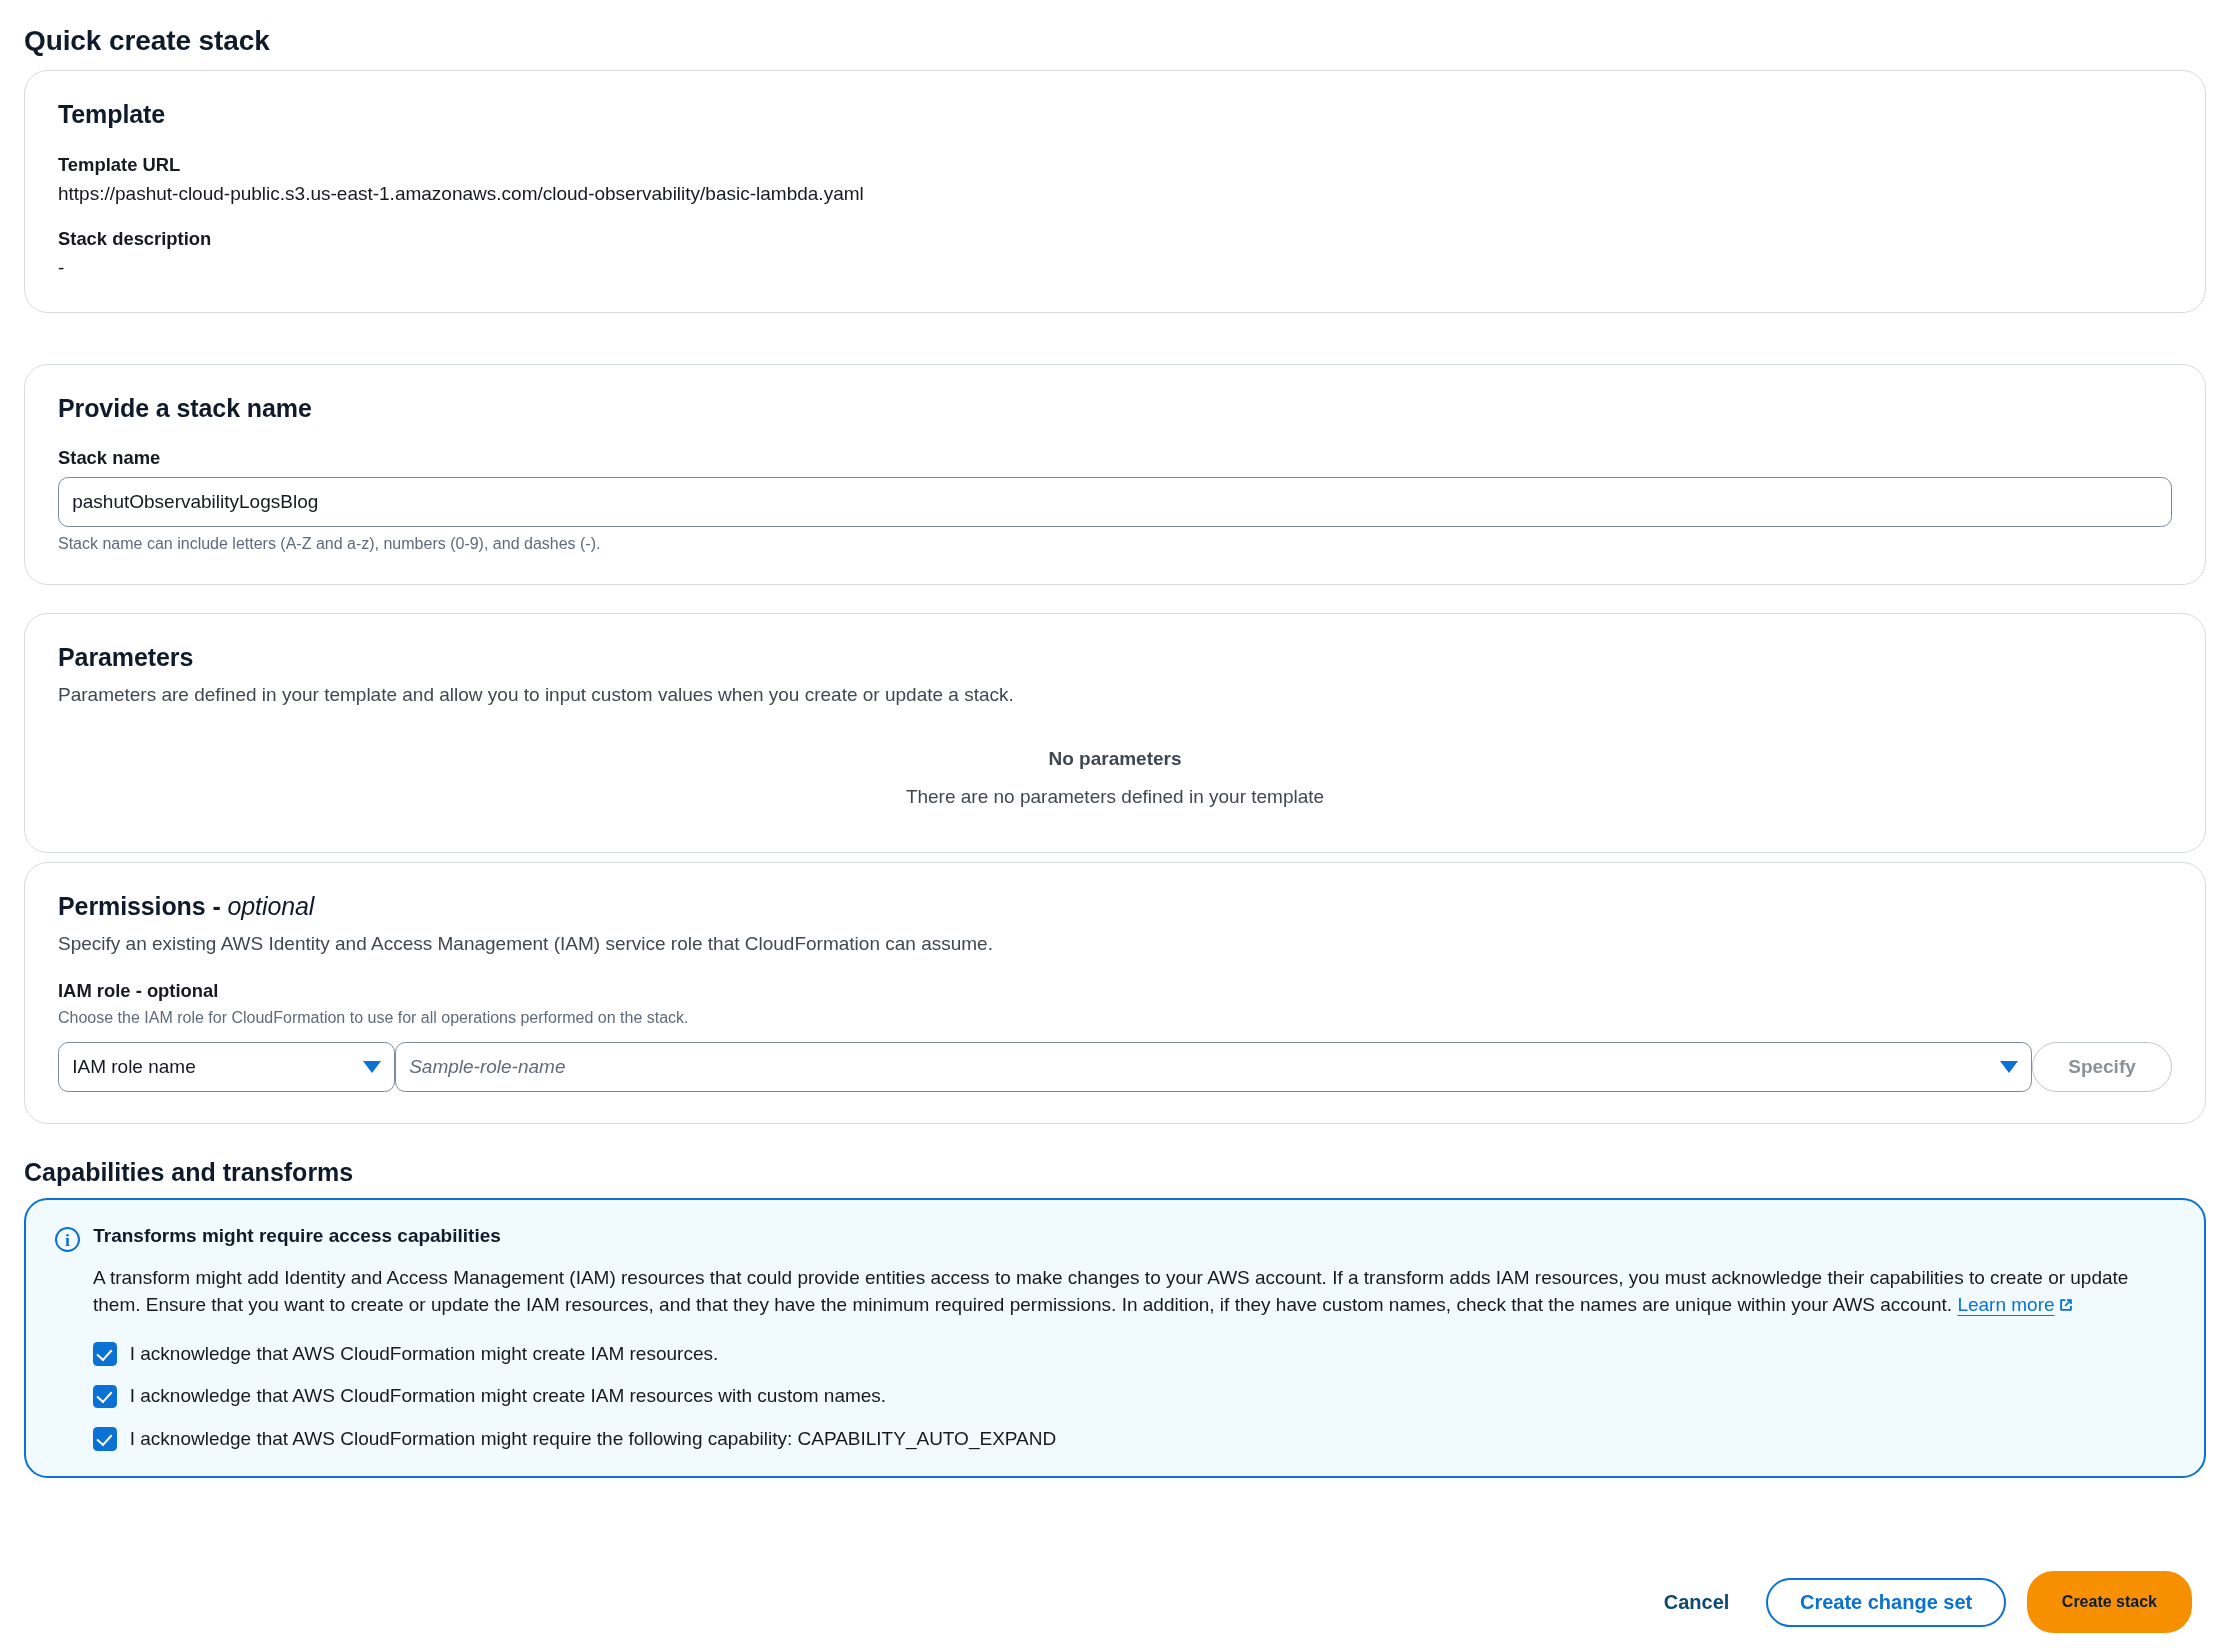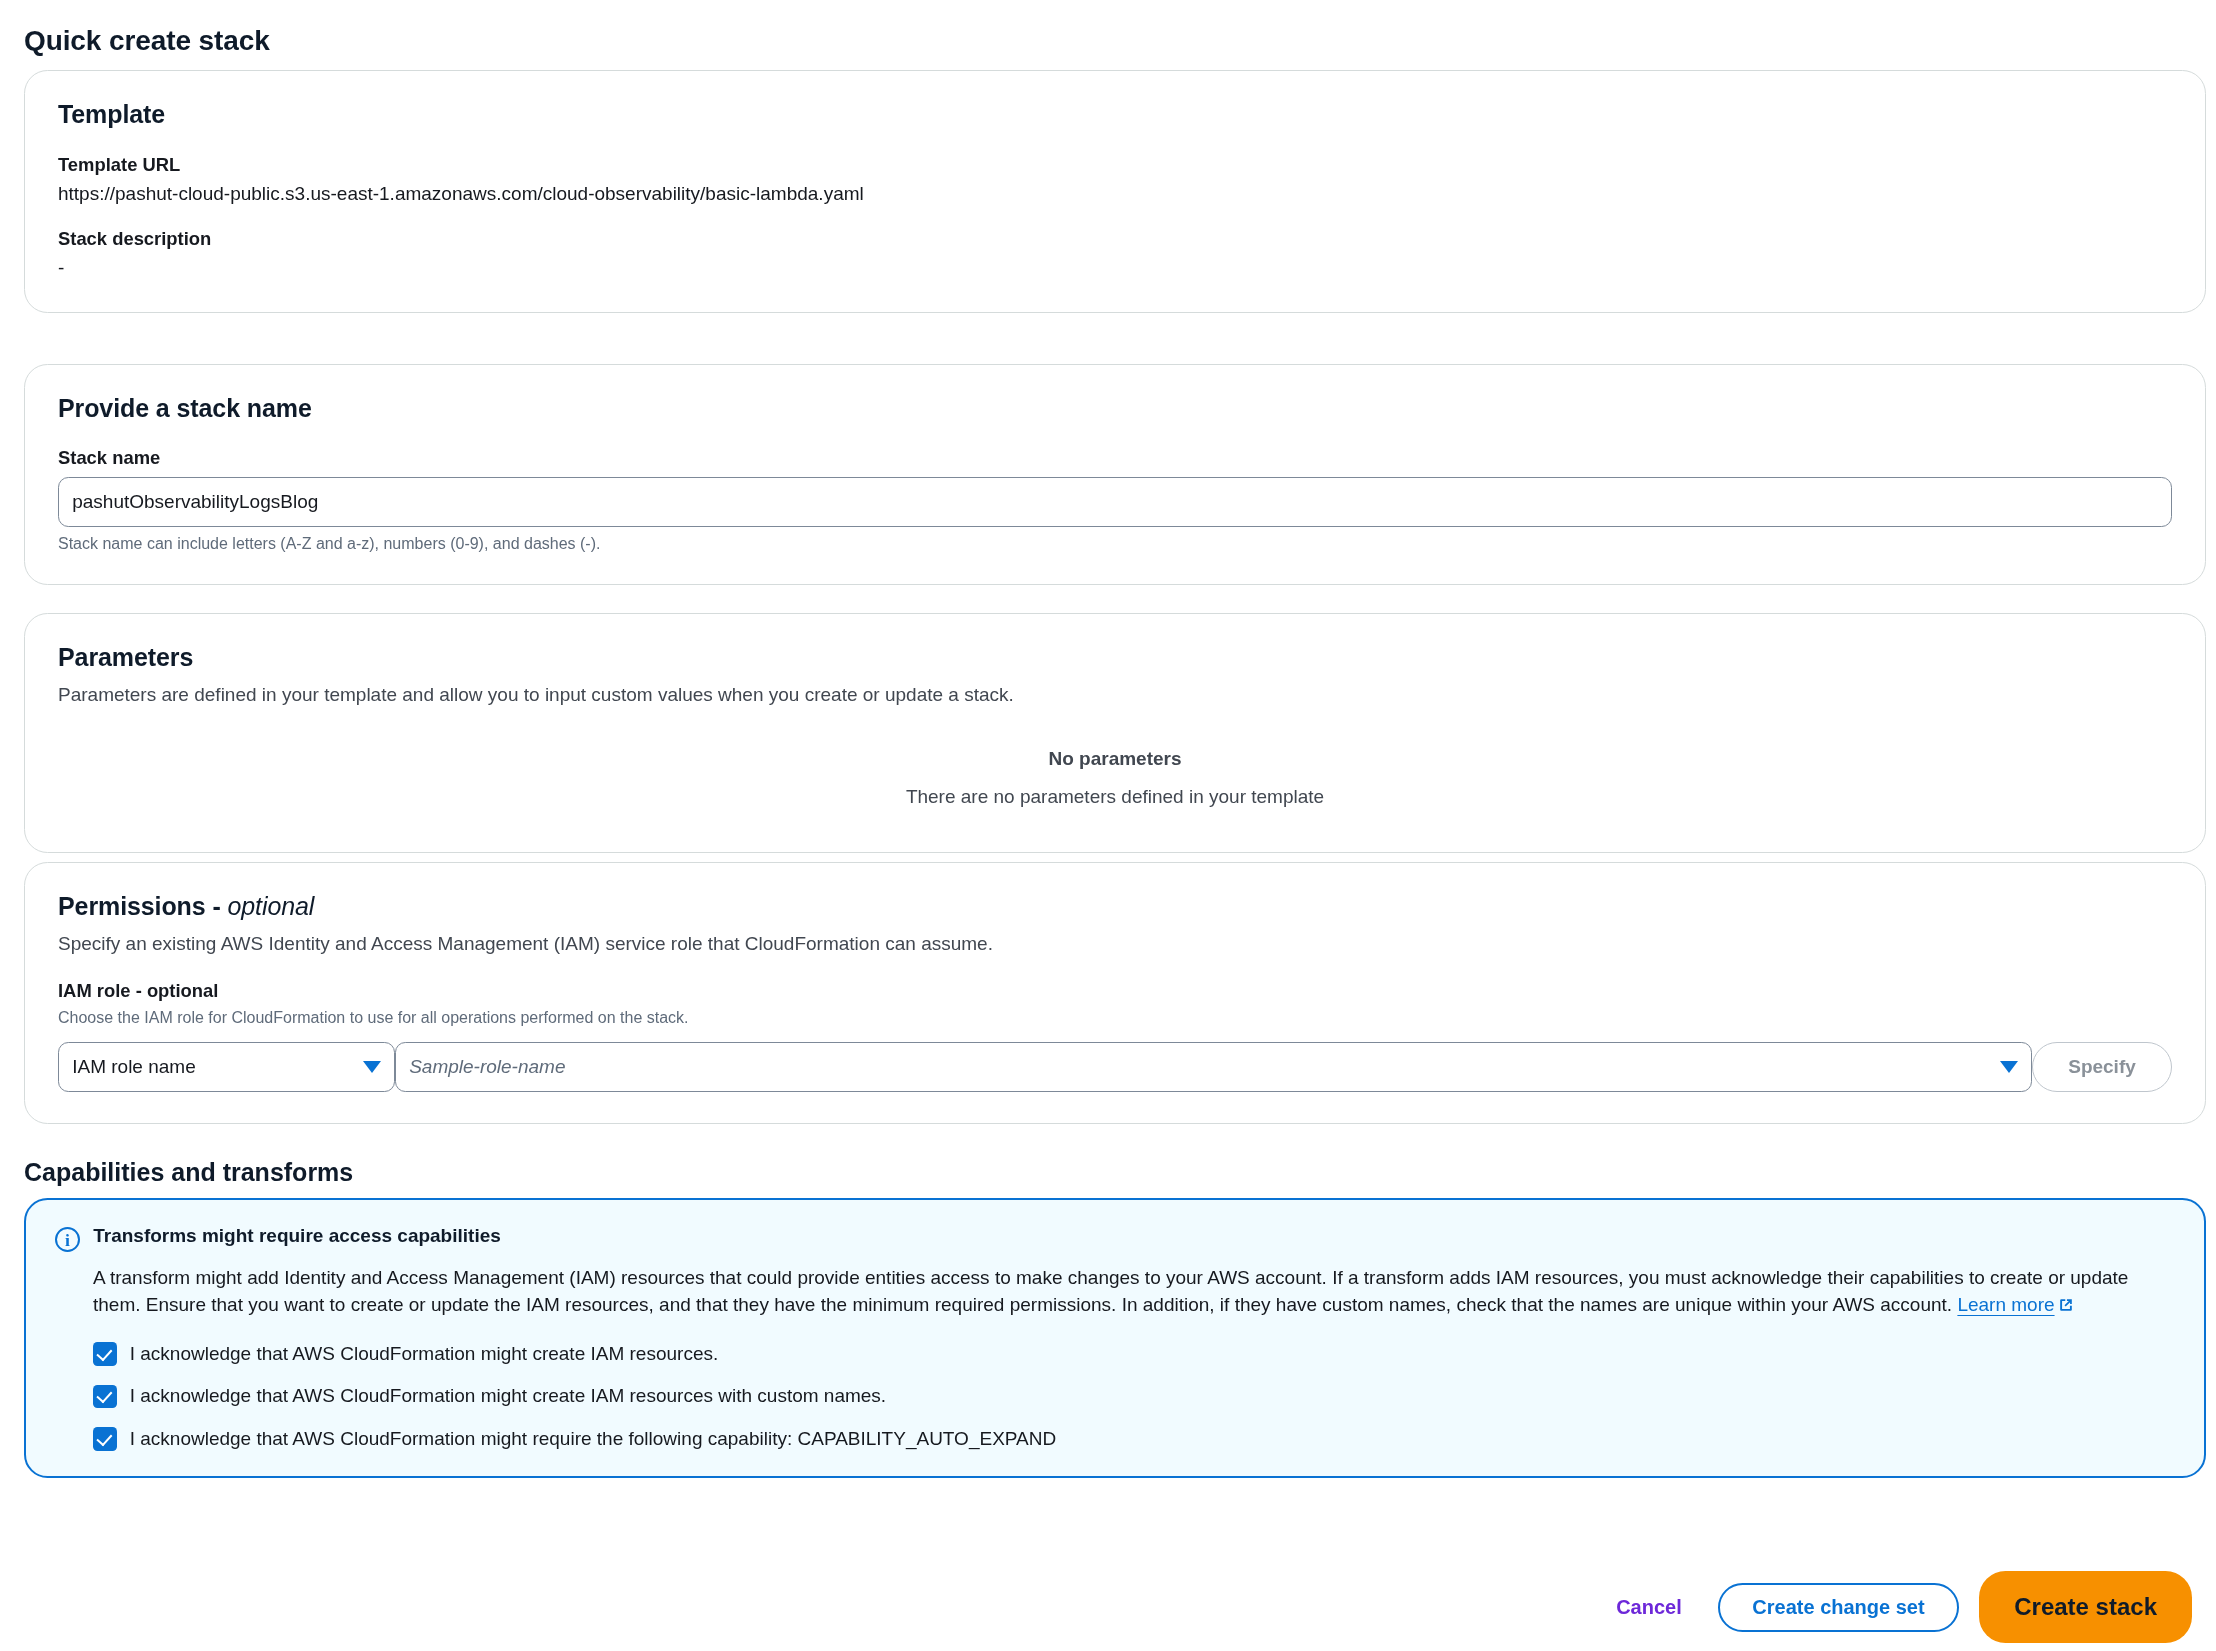--- a/index.html
+++ b/index.html
@@ -238,21 +238,21 @@
   
   .footer {
     position: absolute;
     right: 24px;
     display: flex;
     align-items: center;
     gap: 20.6px;
   }
   .btn-link {
     background: none; border: none;
-    color: #6d28d9;
+    color: #0c4a6e;
     font-size: 20px;
     font-weight: 700;
     font-family: "Liberation Sans", sans-serif;
     padding: 10.3px 16px;
     cursor: pointer;
   }
   .btn-outline {
     background: #ffffff;
     border: 2.9px solid #0972d3;
     border-radius: 26.5px;
@@ -261,21 +261,21 @@
     font-weight: 700;
     font-family: "Liberation Sans", sans-serif;
     padding: 11px 32px;
     cursor: pointer;
   }
   .btn-primary {
     background: #f79000;
     border: none;
     border-radius: 26.5px;
     color: #0f1b2a;
-    font-size: 24px;
+    font-size: 16px;
     font-weight: 700;
     font-family: "Liberation Sans", sans-serif;
     padding: 22px 35px;
     cursor: pointer;
   }
 </style>
 </head>
 <body>
 
 <div class="page">

